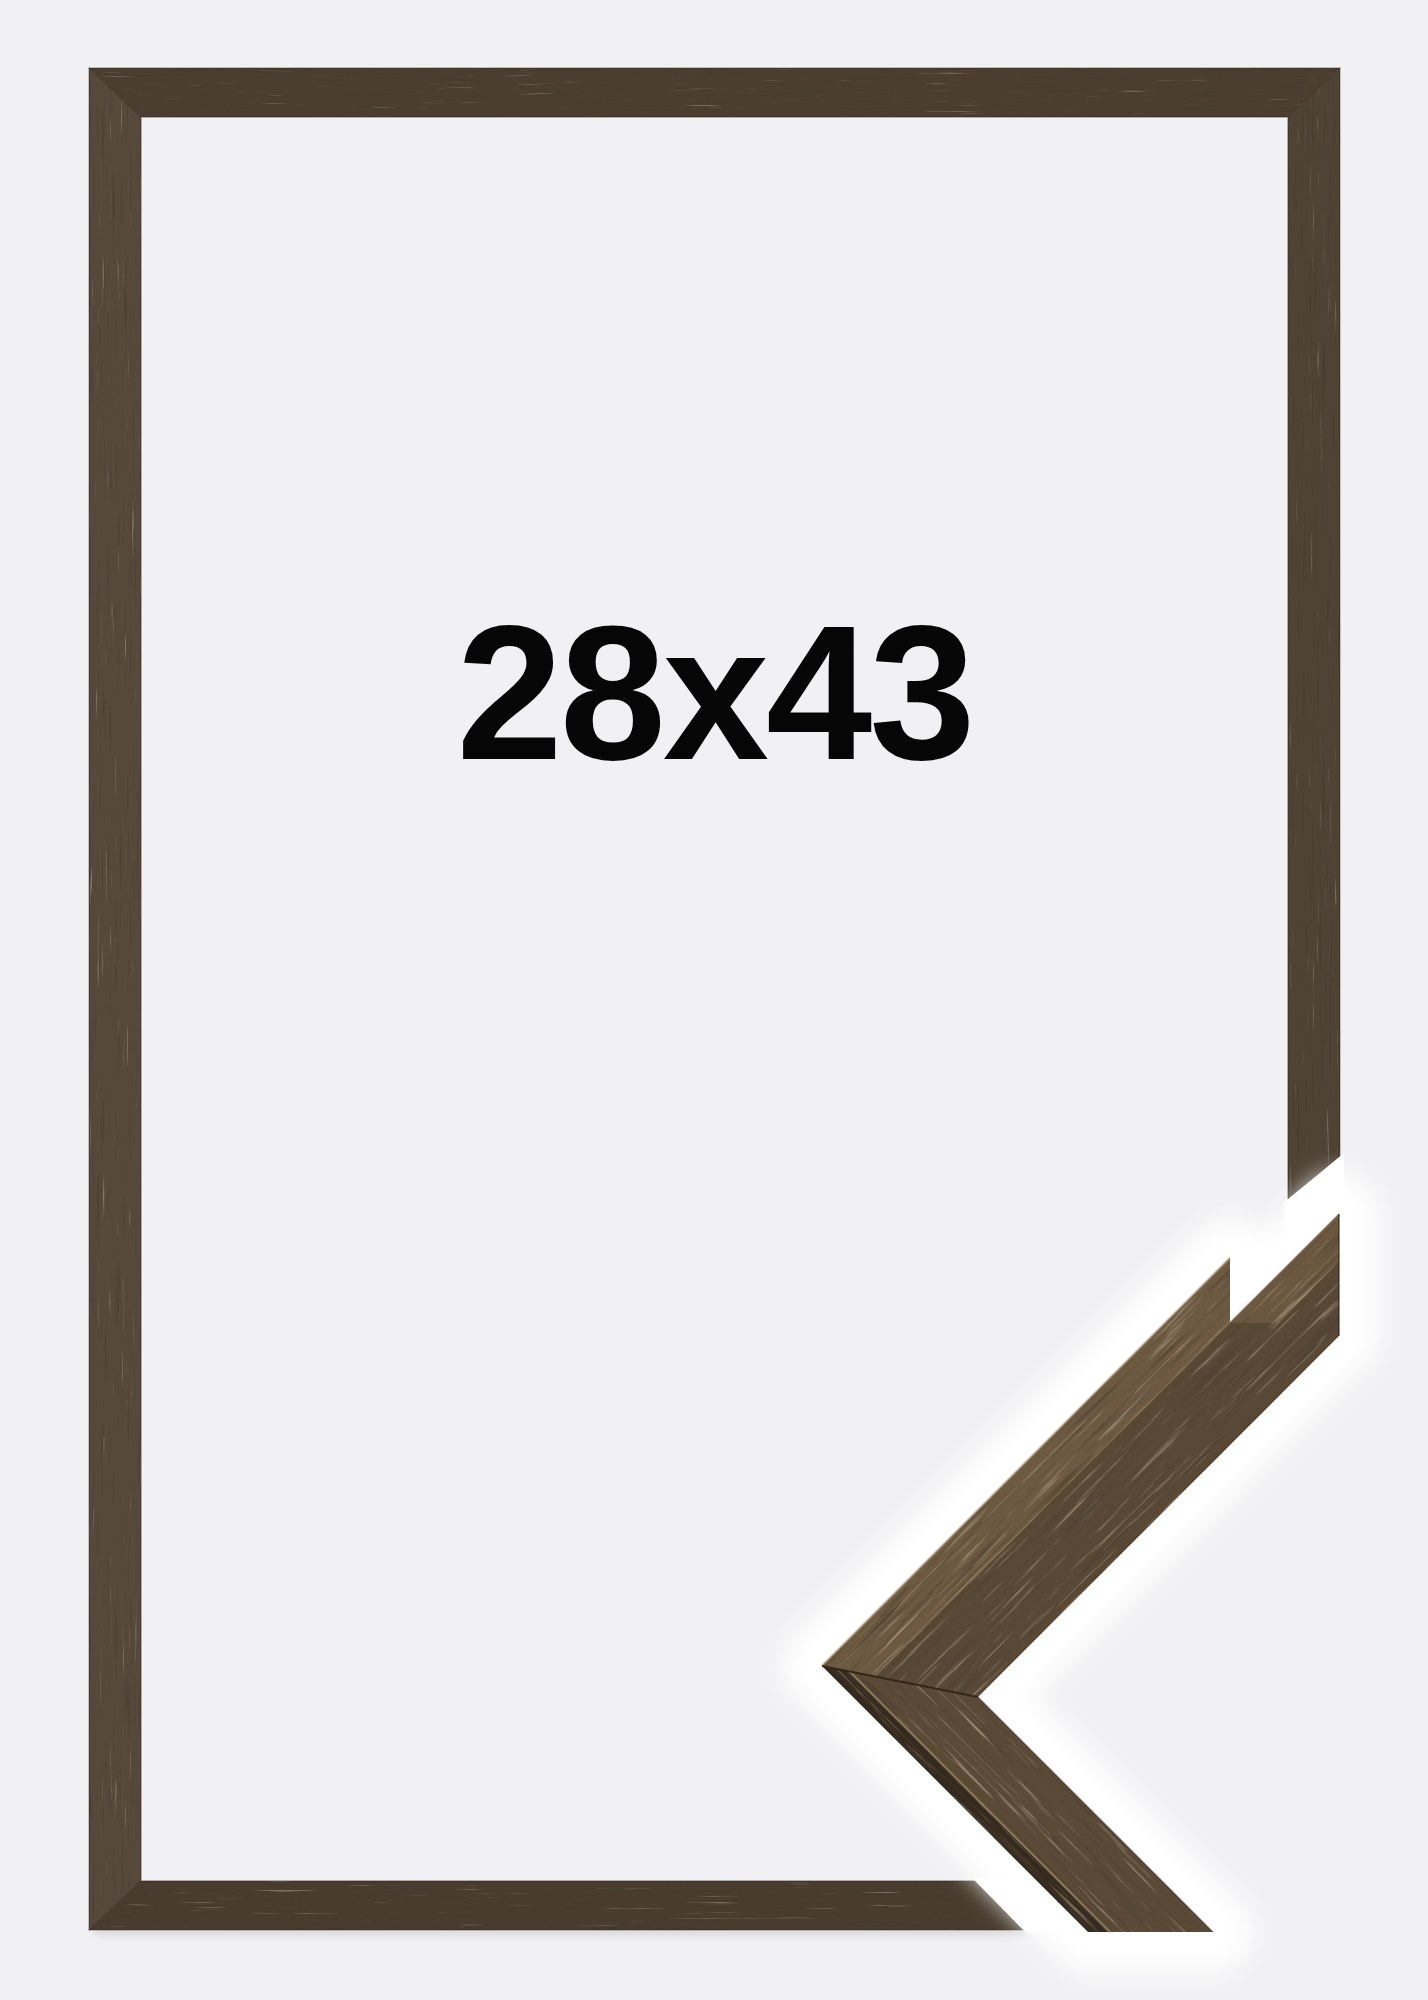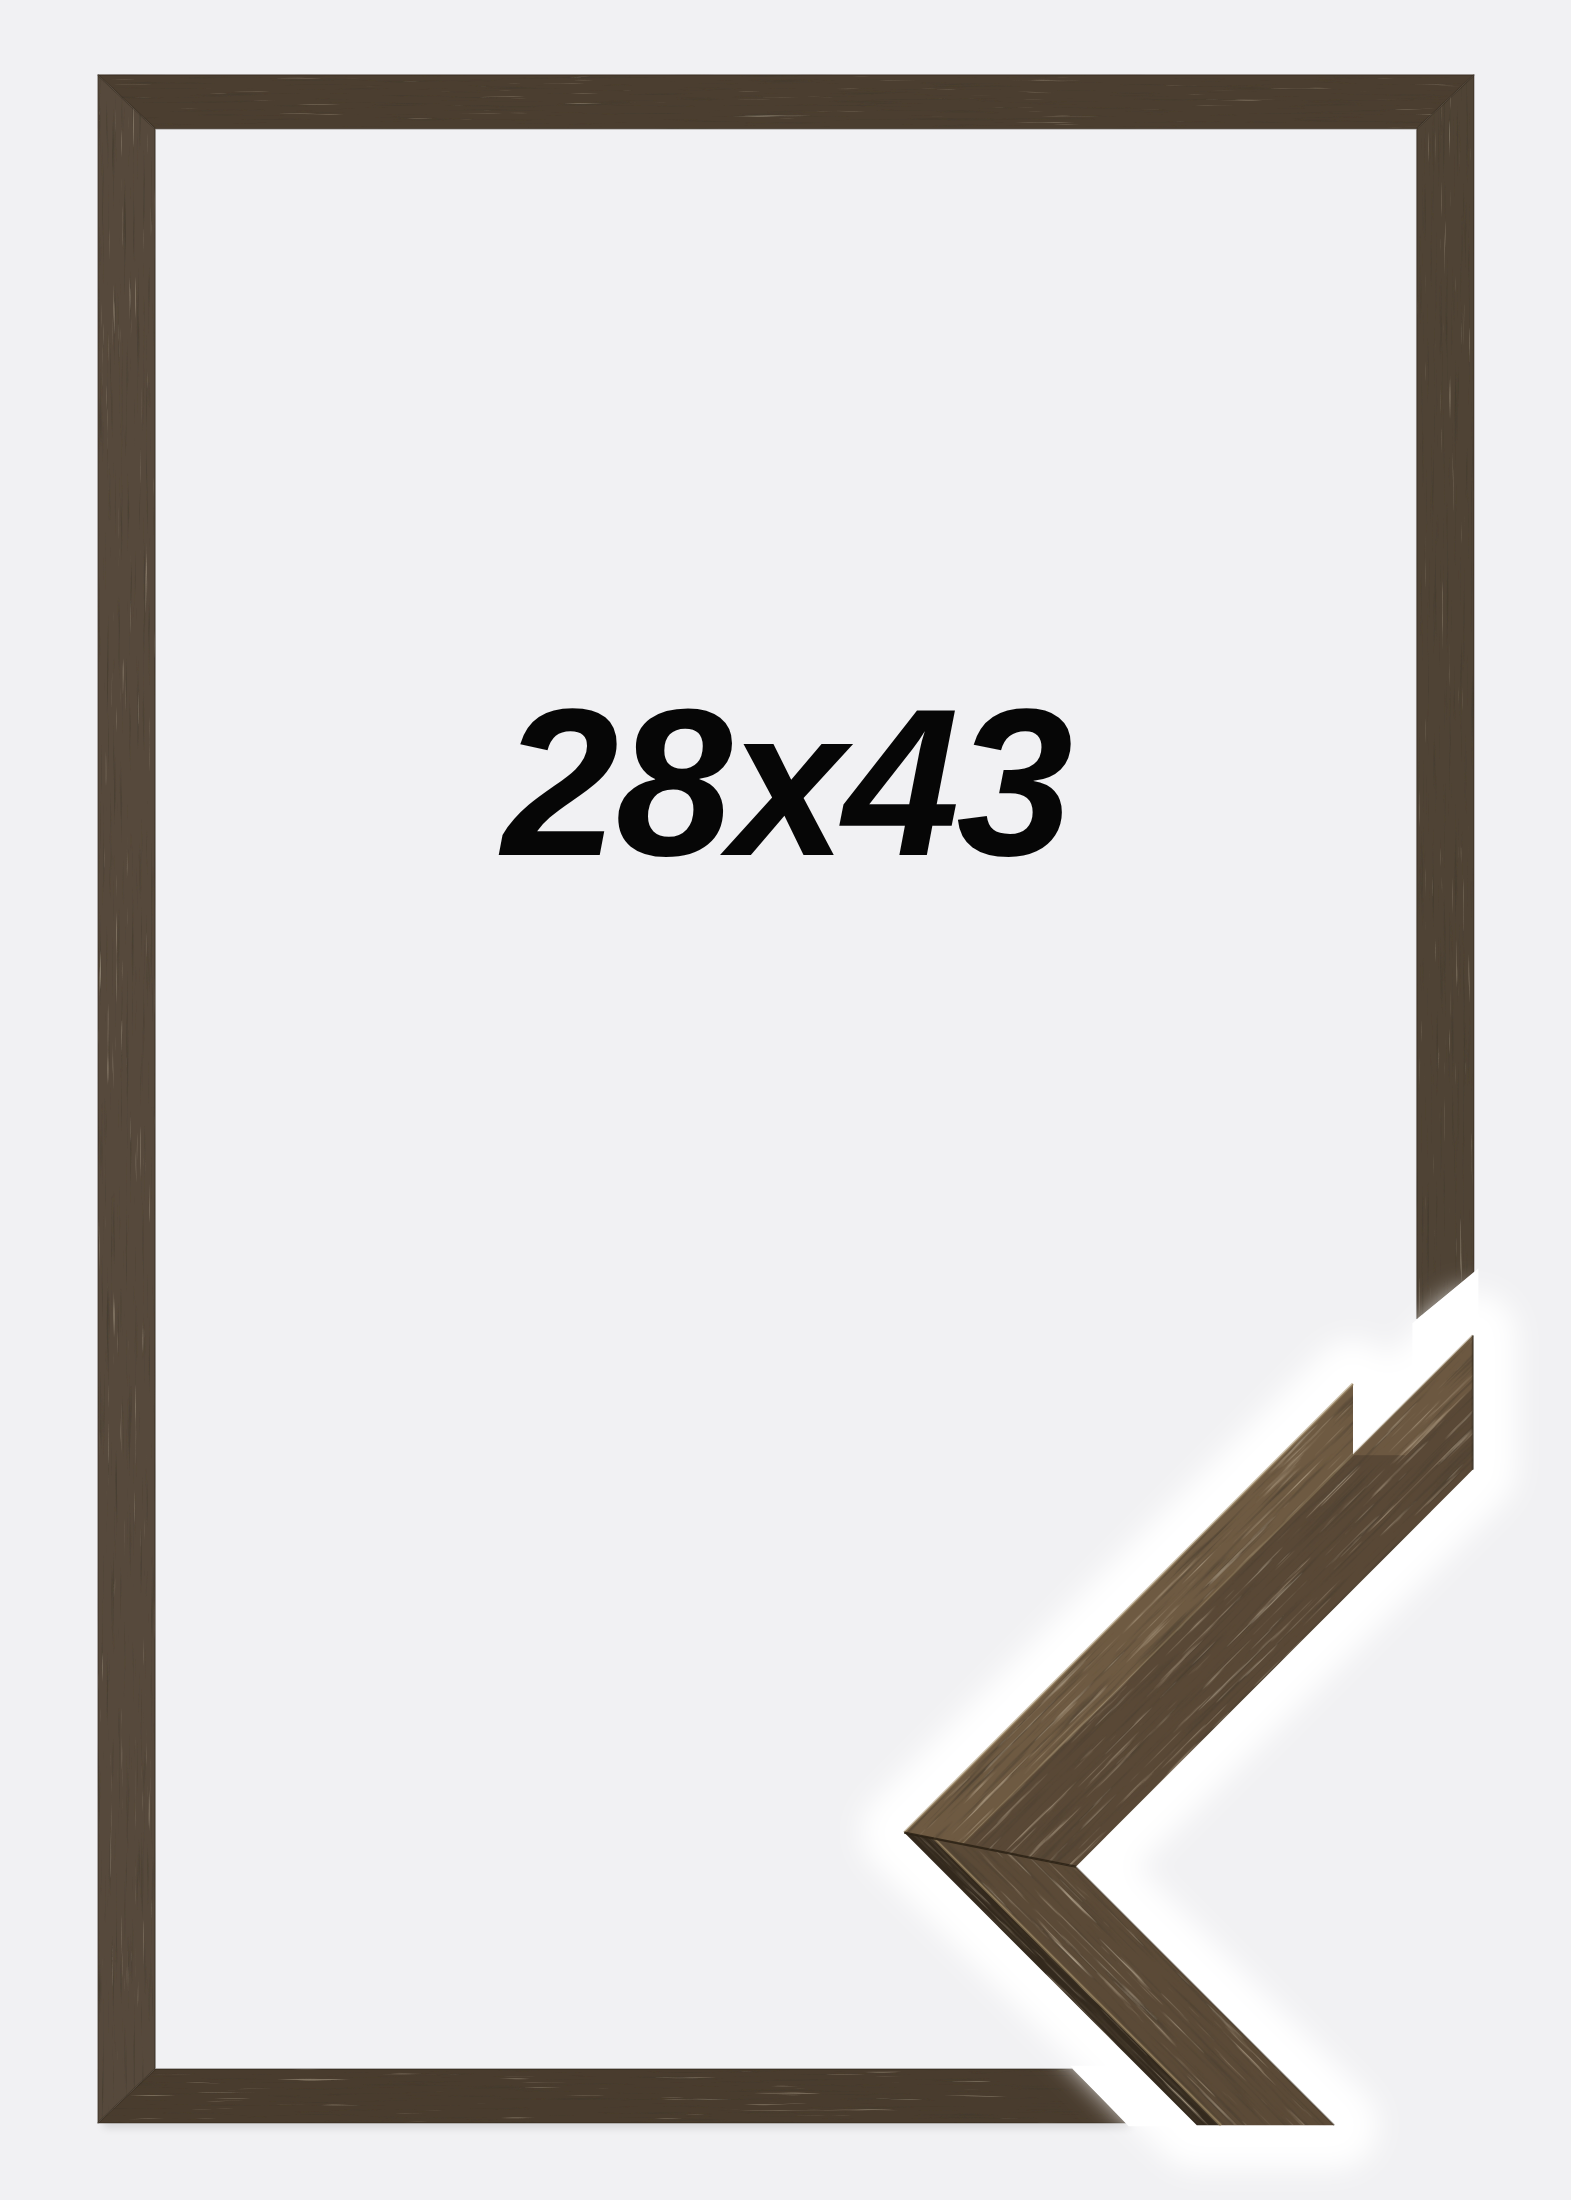--- a/index.html
+++ b/index.html
@@ -6,30 +6,29 @@
   body{
     width:1428px;height:2000px;
     background:#f1f1f3;
     position:relative;
     overflow:hidden;
     font-family:"Liberation Sans", sans-serif;
   }
   #scene{position:absolute;left:0;top:0;width:1428px;height:2000px;display:block;}
   .size-label{
     position:absolute;
-    left:141px;top:616px;width:1147px;height:200px;
+    left:141px;top:597px;width:1147px;height:200px;
     text-align:center;
     font-family:"Liberation Sans", sans-serif;
     font-weight:700;
     font-size:191px;
     line-height:191px;
     letter-spacing:-3px;
     color:#060606;
     user-select:none;
-    font-style:italic;
   }
 </style>
 </head>
 <body>
 
 <svg id="scene" viewBox="0 0 1428 2000" xmlns="http://www.w3.org/2000/svg">
   <defs>
 
     <filter id="speckleH" x="-5%" y="-5%" width="110%" height="110%">
       <feTurbulence type="fractalNoise" baseFrequency="0.012 0.40" numOctaves="3" seed="7" result="t"></feTurbulence>

